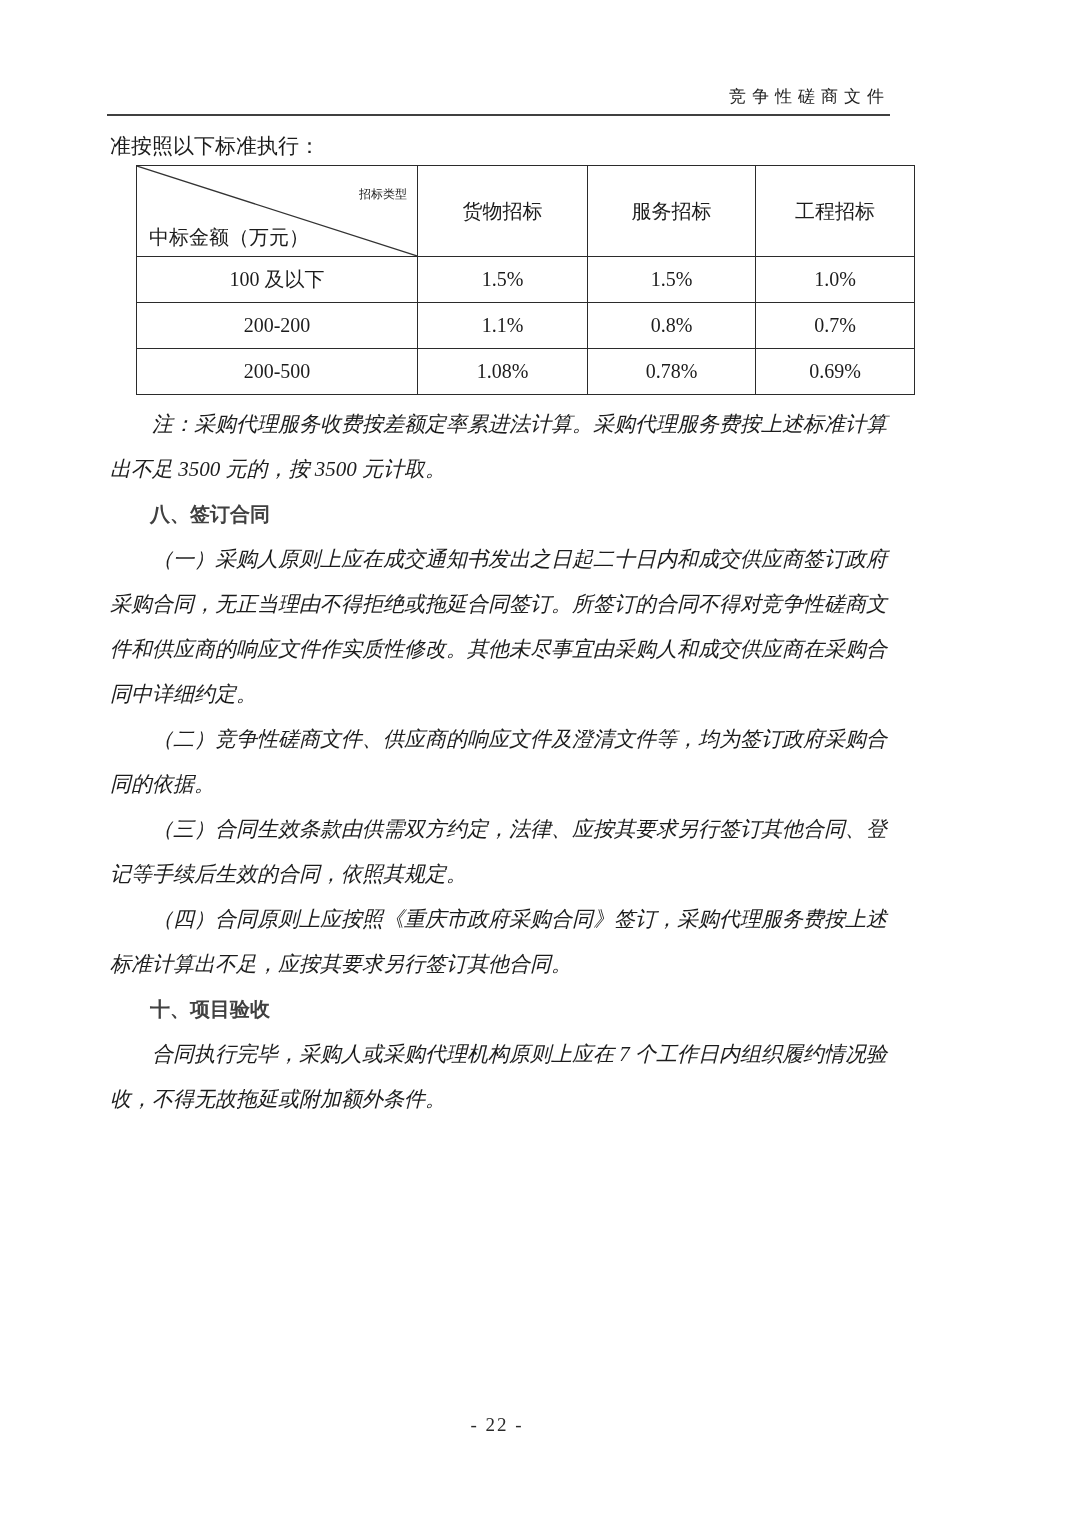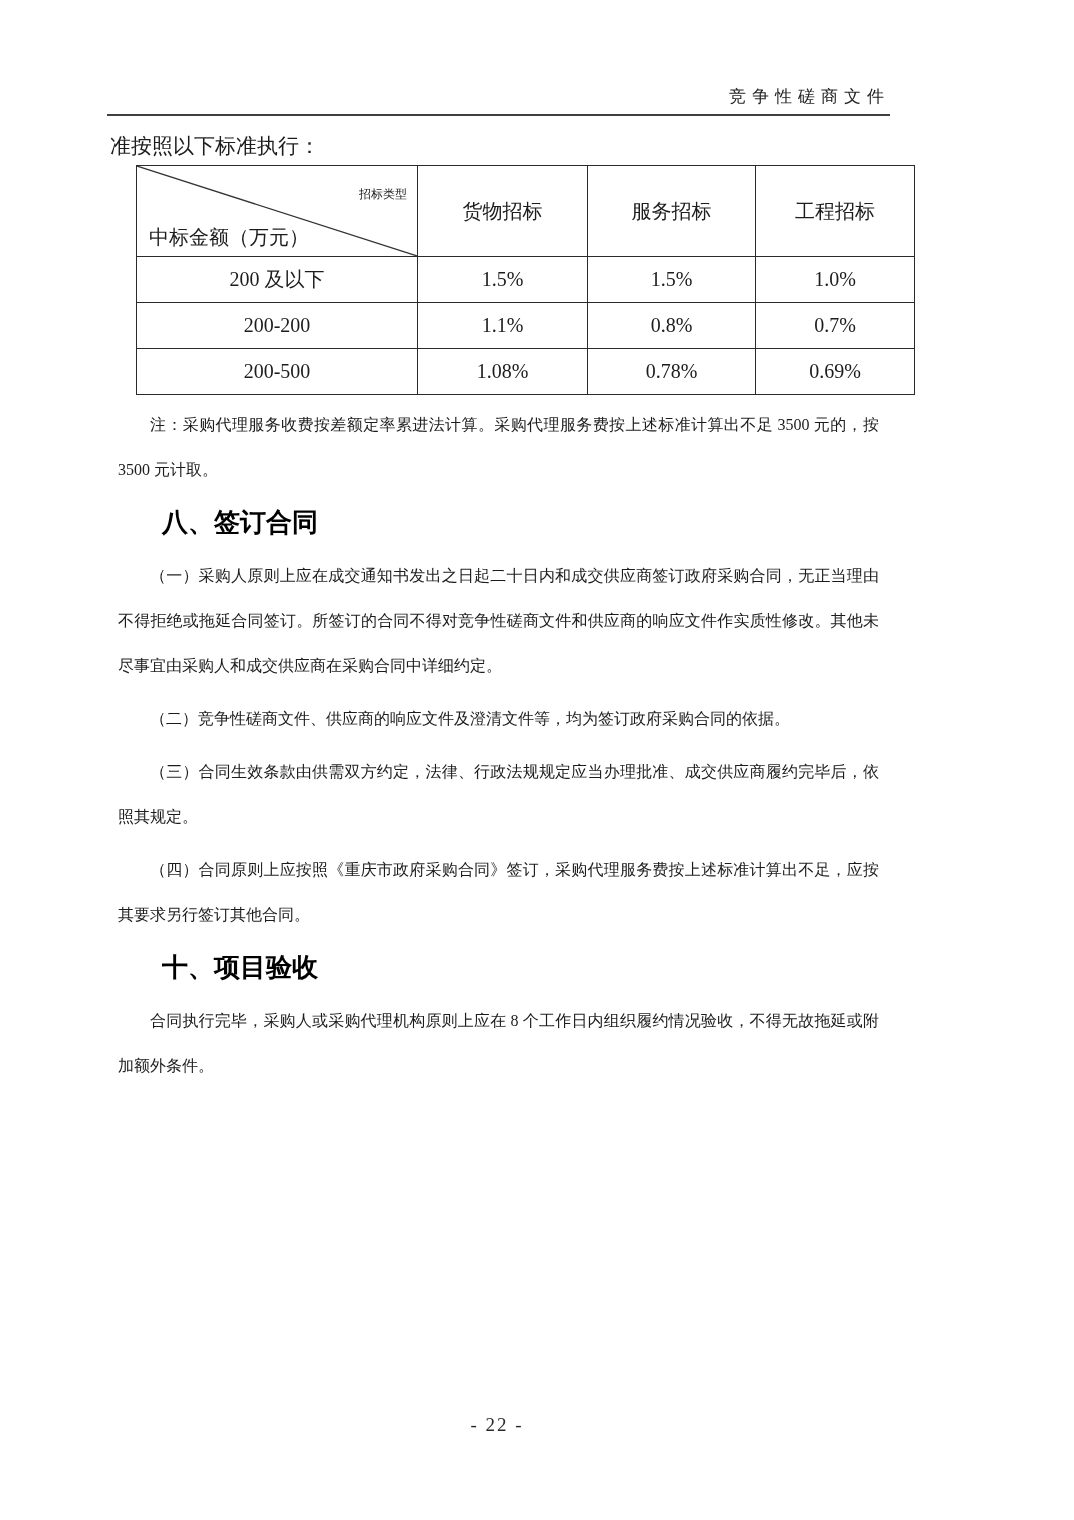--- a/index.html
+++ b/index.html
@@ -69,35 +69,36 @@
     font-size: 12px;
   }
   .corner-bottom {
     position: absolute;
     bottom: 5px; left: 12px;
     font-size: 20px;
     text-align: center;
   }
   
   .note, .para {
-    margin: 8px;
-    font-size: 16px;
+    margin: 0;
+    font-size: 21px;
     line-height: 45px;
     text-align: justify;
     text-indent: 2em;
+    font-style: italic;
   }
   .note { margin-top: 7px; }
   .sec-heading {
     margin: 0;
-    font-size: 26px;
+    font-size: 20px;
     line-height: 45px;
     font-weight: bold;
     font-family: Liberation Serif, serif;
     text-indent: 2em;
-    color: #000000;
+    color: #404040;
   }
   
   .footer {
     position: absolute;
     top: 1414px;
     left: 0;
     width: 100%;
     text-align: center;
     font-size: 19px;
     letter-spacing: 2px;
@@ -134,21 +135,21 @@
             <span class="corner-top">招标类型</span>
             <span class="corner-bottom">中标金额（万元）</span>
           </th>
           <th>货物招标</th>
           <th>服务招标</th>
           <th>工程招标</th>
         </tr>
       </thead>
       <tbody>
         <tr>
-          <td>200 及以下</td>
+          <td>100 及以下</td>
           <td>1.5%</td>
           <td>1.5%</td>
           <td>1.0%</td>
         </tr>
         <tr>
           <td>200-200</td>
           <td>1.1%</td>
           <td>0.8%</td>
           <td>0.7%</td>
         </tr>
@@ -159,23 +160,23 @@
           <td>0.69%</td>
         </tr>
       </tbody>
     </table>
 
     <p class="note">注：采购代理服务收费按差额定率累进法计算。采购代理服务费按上述标准计算出不足 3500 元的，按 3500 元计取。</p>
 
     <h3 class="sec-heading">八、签订合同</h3>
     <p class="para">（一）采购人原则上应在成交通知书发出之日起二十日内和成交供应商签订政府采购合同，无正当理由不得拒绝或拖延合同签订。所签订的合同不得对竞争性磋商文件和供应商的响应文件作实质性修改。其他未尽事宜由采购人和成交供应商在采购合同中详细约定。</p>
     <p class="para">（二）竞争性磋商文件、供应商的响应文件及澄清文件等，均为签订政府采购合同的依据。</p>
-    <p class="para">（三）合同生效条款由供需双方约定，法律、行政法规规定应当办理批准、成交供应商履约完毕后，依照其规定。</p>
+    <p class="para">（三）合同生效条款由供需双方约定，法律、应按其要求另行签订其他合同、登记等手续后生效的合同，依照其规定。</p>
     <p class="para">（四）合同原则上应按照《重庆市政府采购合同》签订，采购代理服务费按上述标准计算出不足，应按其要求另行签订其他合同。</p>
 
     <h3 class="sec-heading">十、项目验收</h3>
-    <p class="para">合同执行完毕，采购人或采购代理机构原则上应在 8 个工作日内组织履约情况验收，不得无故拖延或附加额外条件。</p>
+    <p class="para">合同执行完毕，采购人或采购代理机构原则上应在 7 个工作日内组织履约情况验收，不得无故拖延或附加额外条件。</p>
 
   </div>
 
   <div class="footer">- 22 -</div>
 
 </div>
 
 </body></html>

